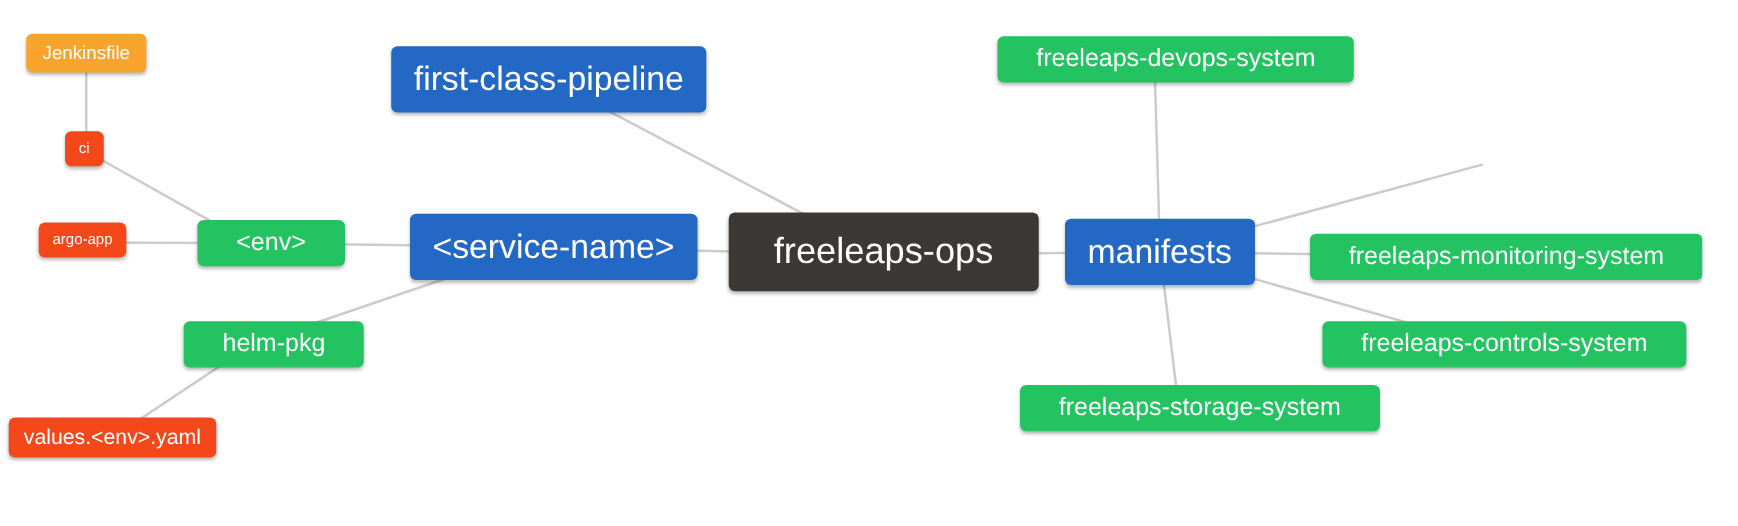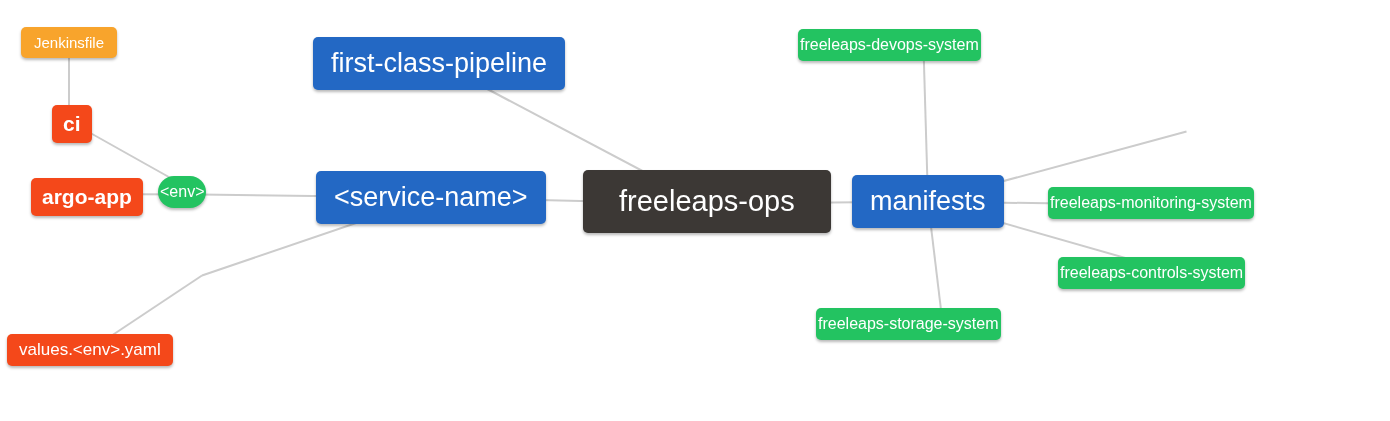--- a/index.html
+++ b/index.html
@@ -22,23 +22,23 @@
     box-shadow:0 2px 3px rgba(0,0,0,.28);
     cursor:pointer;
     line-height:1.15;
   }
   .c-orange{background:var(--orange,#f8a42c);}
   .c-red{background:var(--red,#f4481a);}
   .c-green{background:var(--green,#23c361);}
   .c-blue{background:var(--blue,#2368c4);}
   .c-dark{background:var(--root,#3c3835);}
   .depth4{font-size:15px;padding:7px 13px;}
-  .depth3{font-size:21px;padding:7px 11px;font-weight:bold;}
+  .depth3{font-size:12px;padding:7px 11px;}
   .depth3w{font-size:17px;padding:6px 12px;}
-  .depth2{font-size:16px;padding:7px 2px;}
+  .depth2{font-size:20px;padding:7px 31px;}
   .depth1{font-size:27px;padding:11px 18px;}
   .depth0{font-size:29px;padding:15px 36px;}
 </style>
 </head>
 <body>
 
 <div class="canvas">
 
   <svg id="edge-layer">
       <line x1="69" y1="42.5" x2="69" y2="121"></line>
@@ -56,28 +56,29 @@
       <line x1="928" y1="201.5" x2="1186.5" y2="275.5"></line>
       <line x1="928" y1="201.5" x2="943" y2="326.5"></line>
     </svg>
 
   <div class="node c-orange depth4" style="left:21px;top:27px;">Jenkinsfile</div>
 
   <div class="node c-red depth3" style="left:52px;top:105px;">ci</div>
 
   <div class="node c-red depth3" style="left:31px;top:178px;">argo-app</div>
 
-  <div class="node c-green depth2" style="left:158px;top:176px;border-radius:18px;">&lt;env&gt;</div>
+  <div class="node c-green depth2" style="left:158px;top:176px;">&lt;env&gt;</div>
 
+  <div class="node c-green depth2" style="left:147px;top:257px;">helm-pkg</div>
 
   <div class="node c-blue depth1" style="left:313px;top:37px;">first-class-pipeline</div>
 
   <div class="node c-red depth3w" style="left:7px;top:334px;">values.&lt;env&gt;.yaml</div>
 
-  <div class="node c-blue depth1" style="left:316px;top:171px;">&lt;service-name&gt;</div>
+  <div class="node c-blue depth1" style="left:328px;top:171px;">&lt;service-name&gt;</div>
 
   <div class="node c-dark depth0" style="left:583px;top:170px;">freeleaps-ops</div>
 
   <div class="node c-blue depth1" style="left:852px;top:175px;">manifests</div>
 
   <div class="node c-green depth2" style="left:798px;top:29px;">freeleaps-devops-system</div>
 
 
   <div class="node c-green depth2" style="left:1048px;top:187px;">freeleaps-monitoring-system</div>
 

